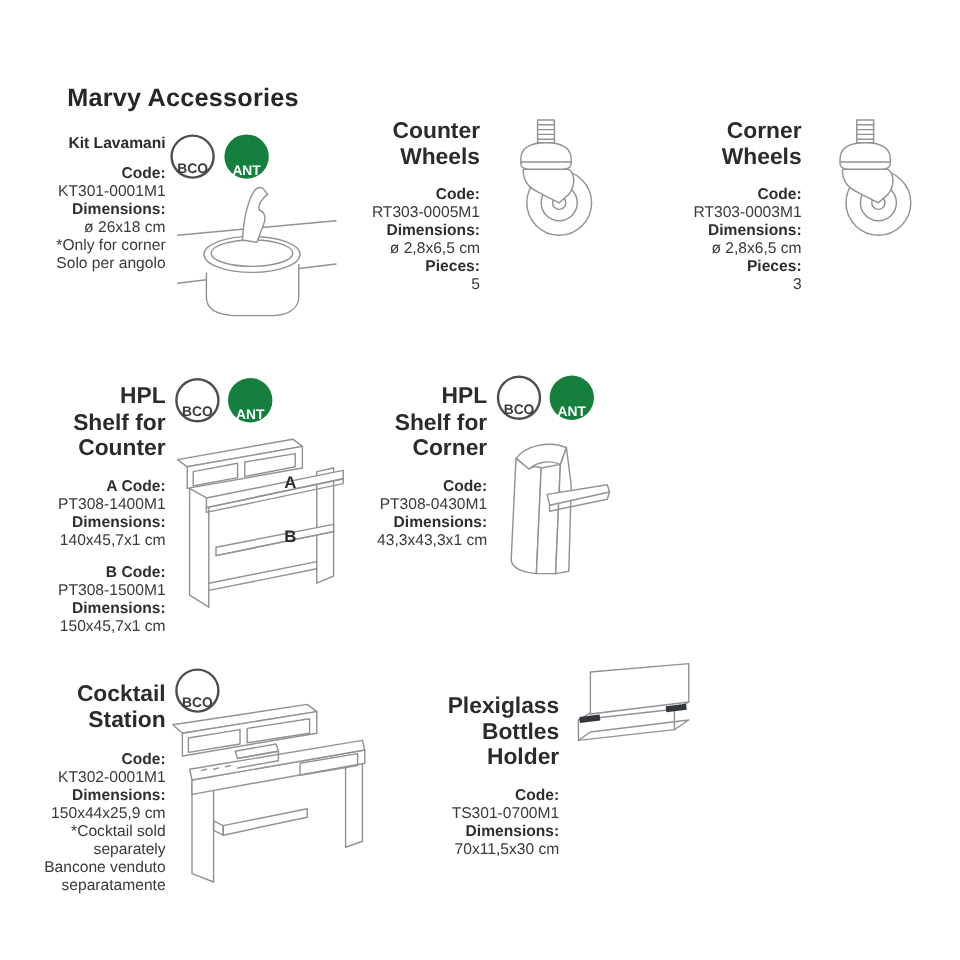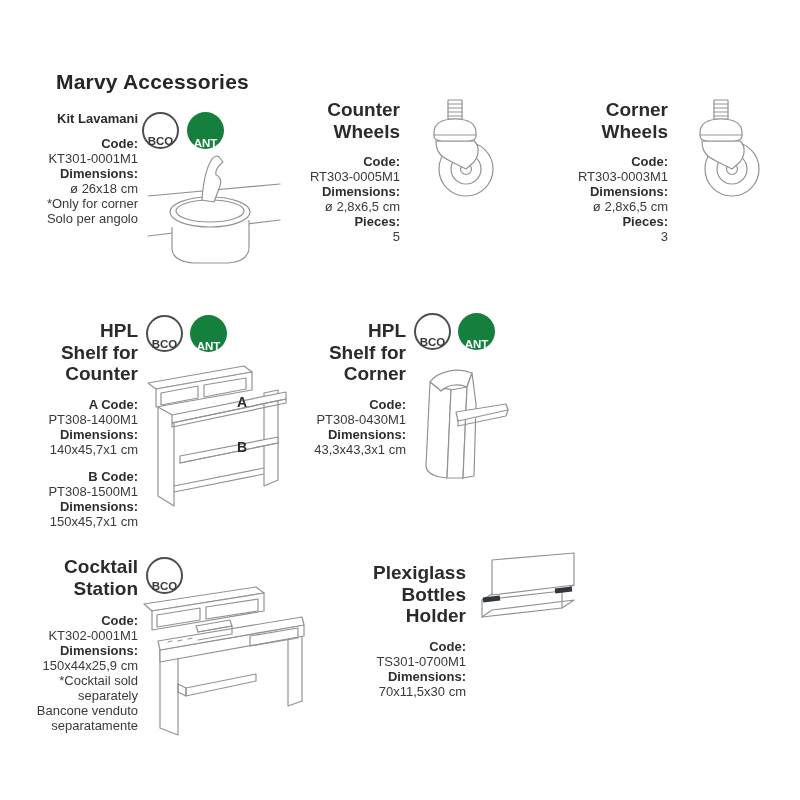--- a/index.html
+++ b/index.html
@@ -183,21 +183,21 @@
     <path class="fw" d="M14,26 C22,15 42,11 56,17 L51,31 C42,27 31,29 25,35 Z"></path>
     <path class="fw" d="M14,26 L10,110 C10,116 15,119 24,121 L31,122 L35,34 C31,32 27,33 25,35 Z"></path>
     <path class="fw" d="M51,31 L47,122 L31,122 L35,34 Z"></path>
     <path class="fw" d="M51,31 L56,17 L60,48 L58,120 L47,122 L51,31 Z"></path>
     <path class="fw" d="M40,56 L90,48 L92,54 L42,65 Z"></path>
     <path class="ln" d="M92,54 L90,60 L42,70 L42,65"></path>
   </svg>
 </div>
 
 <div class="card">
-  <div class="textcol" style="left:24px; top:556px; width:114px;">
+  <div class="textcol" style="left:24px; top:568px; width:114px;">
     <div class="ptitle">
       <span>Cocktail</span>
       <span>Station</span>
     </div>
     <div class="specs m14">
       <div class="slabel">Code:</div>
       <div class="svalue">KT302-0001M1</div>
       <div class="slabel">Dimensions:</div>
       <div class="svalue">150x44x25,9 cm</div>
       <div class="note">*Cocktail sold</div>
@@ -221,21 +221,21 @@
     <path class="fw" d="M22,66 L166,41 L166,52 L22,78 Z"></path>
     <path class="ln" d="M112,52 L160,44 L160,54 L112,62 Z"></path>
     <path class="fw" d="M20,57 L164,33 L166,41 L22,66 Z"></path>
     <path class="fw" d="M58,42 L92,36 L94,42 L60,48 Z"></path>
     <path class="ln" d="M60,48 L94,42 L94,50 L60,56"></path>
     <path class="ln" d="M30,58 L34,57 M40,57 L44,56 M50,55 L54,54"></path>
   </svg>
 </div>
 
 <div class="card">
-  <div class="textcol" style="left:352px; top:562px; width:114px;">
+  <div class="textcol" style="left:352px; top:578px; width:114px;">
     <div class="ptitle">
       <span>Plexiglass</span>
       <span>Bottles</span>
       <span>Holder</span>
     </div>
     <div class="specs">
       <div class="slabel">Code:</div>
       <div class="svalue">TS301-0700M1</div>
       <div class="slabel">Dimensions:</div>
       <div class="svalue">70x11,5x30 cm</div>

